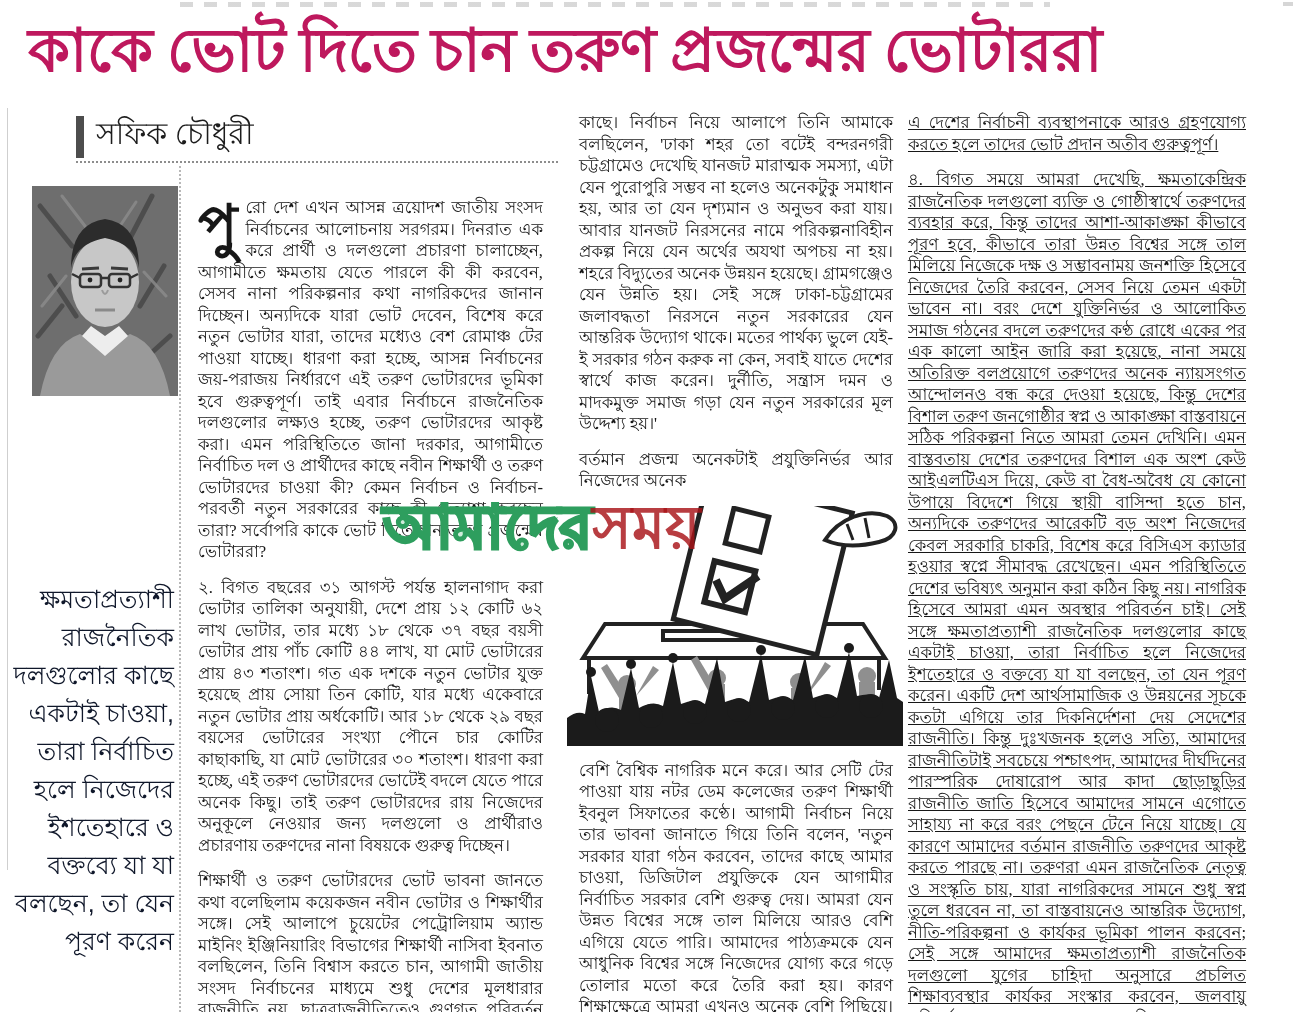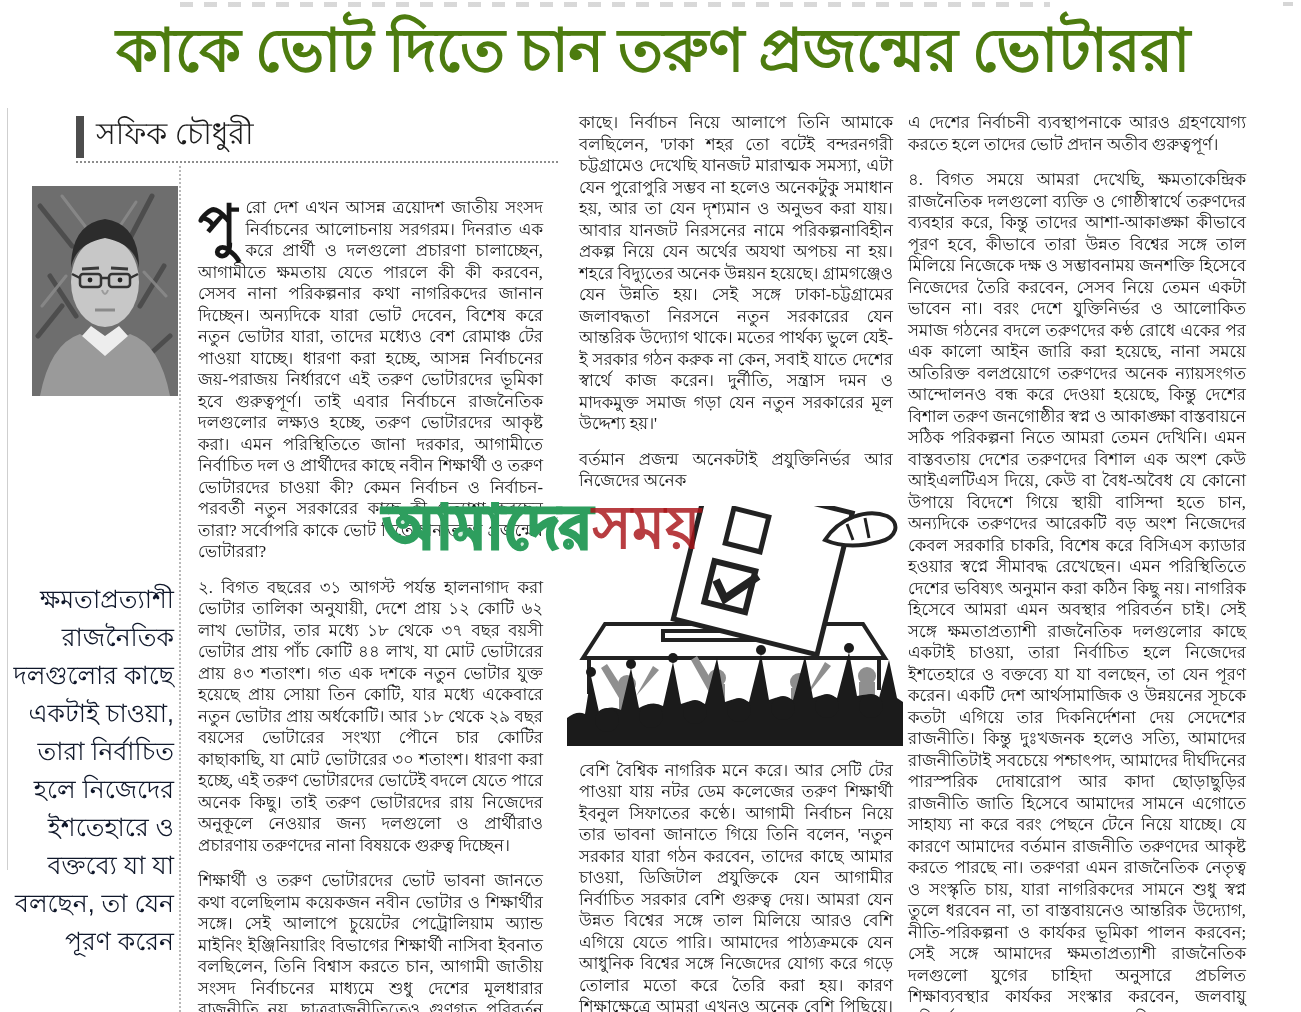--- a/index.html
+++ b/index.html
@@ -8,41 +8,41 @@
 
   .abs { position:absolute; }
 
   
   .top-fragments { left:180px; top:2px; width:870px; height:5px;
     background:repeating-linear-gradient(90deg,#b9b9b9 0 13px, transparent 13px 24px);
     opacity:.55; }
   .top-fragment-dot { left:1283px; top:2px; width:10px; height:4px; background:#bbb; opacity:.6; }
 
   .headline { left:28px; top:18px; width:1250px; font-size:60px; line-height:1.12;
-    font-weight:600; color:#4d7c0f; letter-spacing:-0.5px;text-align:center; }
+    font-weight:600; color:#be185d; letter-spacing:-0.5px; }
 
   .byline-bar { left:76px; top:116px; width:8px; height:42px; background:#4d4d4d; }
   .byline { left:96px; top:110px; font-size:30px; color:#1c1c1c; }
 
   .rule-dotted-h { left:76px; top:161px; width:482px; border-top:2px dotted #8d8d8d; }
   .line-left-v { left:7px; top:108px; width:1px; height:762px; background:#cfcfcf; }
   .rule-dotted-v { left:179px; top:166px; height:846px; border-left:2px dotted #b8b8b8; }
 
   .photo { left:32px; top:186px; width:146px; height:210px; }
   .photo svg { display:block; width:100%; height:100%; }
 
   .pull-quote { left:8px; top:580px; width:166px; text-align:right;
     font-size:25px; line-height:38px; color:#0f172a;
     font-family:"Liberation Sans","DejaVu Sans",sans-serif; }
 
   .col { font-size:16.6px; line-height:21.5px; text-align:justify; overflow:hidden; }
   .col p { margin:14px; }
   .col1 { left:184px; top:183px; width:373px; height:829px; }
   .col2 { left:565px; top:98px;  width:342px; height:914px; }
-  .col3 { left:894px; top:98px;  width:366px; height:914px; }
+  .col3 { left:894px; top:98px;  width:366px; height:914px;text-decoration:underline; }
 
   .dropcap { float:left; font-size:58px; line-height:52px; padding:4px 8px 0 0; font-weight:600; }
 
   .illustration { width:336px; height:240px; margin:5px 0 4px 2px; }
   .illustration svg { display:block; width:100%; height:100%; }
 
   .watermark { left:383px; top:470px; width:540px; height:112px; z-index:5;
     font-family:"Liberation Sans","DejaVu Sans",sans-serif;
     font-weight:bold; font-size:60px; line-height:108px; white-space:nowrap;
     pointer-events:none; display:flex;align-items:flex-end; }

